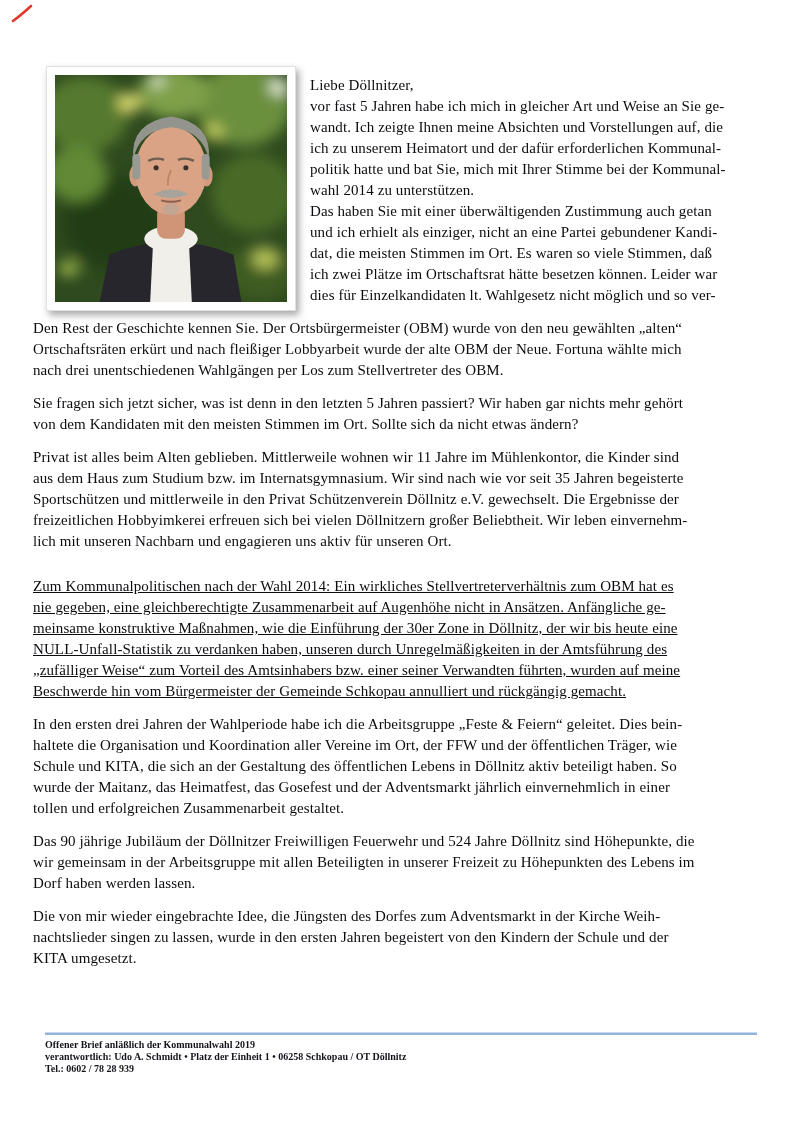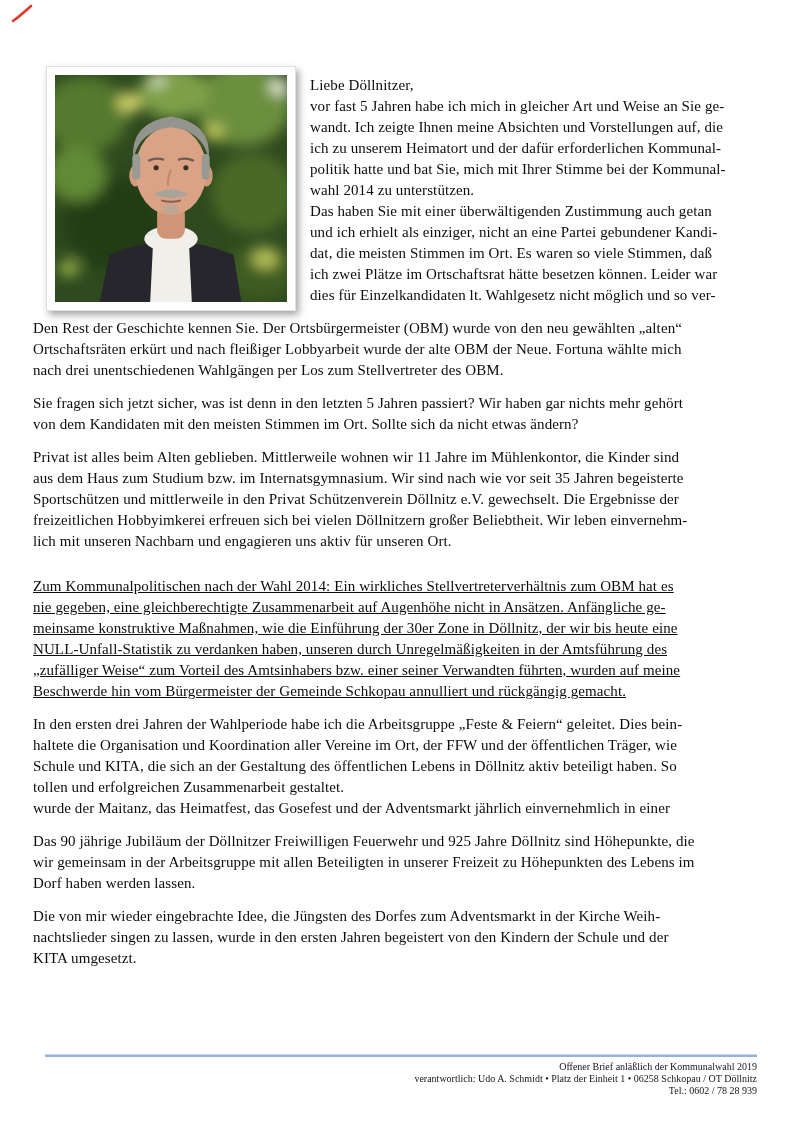--- a/index.html
+++ b/index.html
@@ -19,21 +19,21 @@
   .content {
     position:absolute; left:33px; top:75px; width:740px;
     font-size:15px; line-height:21px; letter-spacing:.1px;
   }
   .line { white-space:nowrap; height:21px; }
   .beside-photo { padding-left:277px; }
   .after-photo { margin-top:12px; }
   .para { margin-top:12px; }
   .para-gap-lg { margin-top:24px;text-decoration:underline; }
   .footer {
-    position:absolute; left:45px; top:1054px; width:712px; text-align:right;
+    position:absolute; left:45px; top:1032px; width:712px; text-align:left;font-weight:bold;
   }
   .footer-rule { height:3px; border-top:1px solid #c6d9f1; background:#95b3d7; margin-bottom:4px; }
   .footer-line { font-size:10px; line-height:12px; color:#14141c; white-space:nowrap; }
 </style>
 </head>
 <body>
 
 <div class="page">
 
   <svg class="red-mark" viewBox="0 0 24 22">
@@ -122,25 +122,25 @@
           <div class="line">nie gegeben, eine gleichberechtigte Zusammenarbeit auf Augenhöhe nicht in Ansätzen. Anfängliche ge-</div>
           <div class="line">meinsame konstruktive Maßnahmen, wie die Einführung der 30er Zone in Döllnitz, der wir bis heute eine</div>
           <div class="line">NULL-Unfall-Statistik zu verdanken haben, unseren durch Unregelmäßigkeiten in der Amtsführung des</div>
           <div class="line">„zufälliger Weise“ zum Vorteil des Amtsinhabers bzw. einer seiner Verwandten führten, wurden auf meine</div>
           <div class="line">Beschwerde hin vom Bürgermeister der Gemeinde Schkopau annulliert und rückgängig gemacht.</div>
         </div>
         <div class="para">
           <div class="line">In den ersten drei Jahren der Wahlperiode habe ich die Arbeitsgruppe „Feste &amp; Feiern“ geleitet. Dies bein-</div>
           <div class="line">haltete die Organisation und Koordination aller Vereine im Ort, der FFW und der öffentlichen Träger, wie</div>
           <div class="line">Schule und KITA, die sich an der Gestaltung des öffentlichen Lebens in Döllnitz aktiv beteiligt haben. So</div>
+          <div class="line">wurde der Maitanz, das Heimatfest, das Gosefest und der Adventsmarkt jährlich einvernehmlich in einer</div>
           <div class="line">tollen und erfolgreichen Zusammenarbeit gestaltet.</div>
-          <div class="line">wurde der Maitanz, das Heimatfest, das Gosefest und der Adventsmarkt jährlich einvernehmlich in einer</div>
         </div>
         <div class="para">
-          <div class="line">Das 90 jährige Jubiläum der Döllnitzer Freiwilligen Feuerwehr und 925 Jahre Döllnitz sind Höhepunkte, die</div>
+          <div class="line">Das 90 jährige Jubiläum der Döllnitzer Freiwilligen Feuerwehr und 524 Jahre Döllnitz sind Höhepunkte, die</div>
           <div class="line">wir gemeinsam in der Arbeitsgruppe mit allen Beteiligten in unserer Freizeit zu Höhepunkten des Lebens im</div>
           <div class="line">Dorf haben werden lassen.</div>
         </div>
         <div class="para">
           <div class="line">Die von mir wieder eingebrachte Idee, die Jüngsten des Dorfes zum Adventsmarkt in der Kirche Weih-</div>
           <div class="line">nachtslieder singen zu lassen, wurde in den ersten Jahren begeistert von den Kindern der Schule und der</div>
           <div class="line">KITA umgesetzt.</div>
         </div>
       </div>
   </div>

